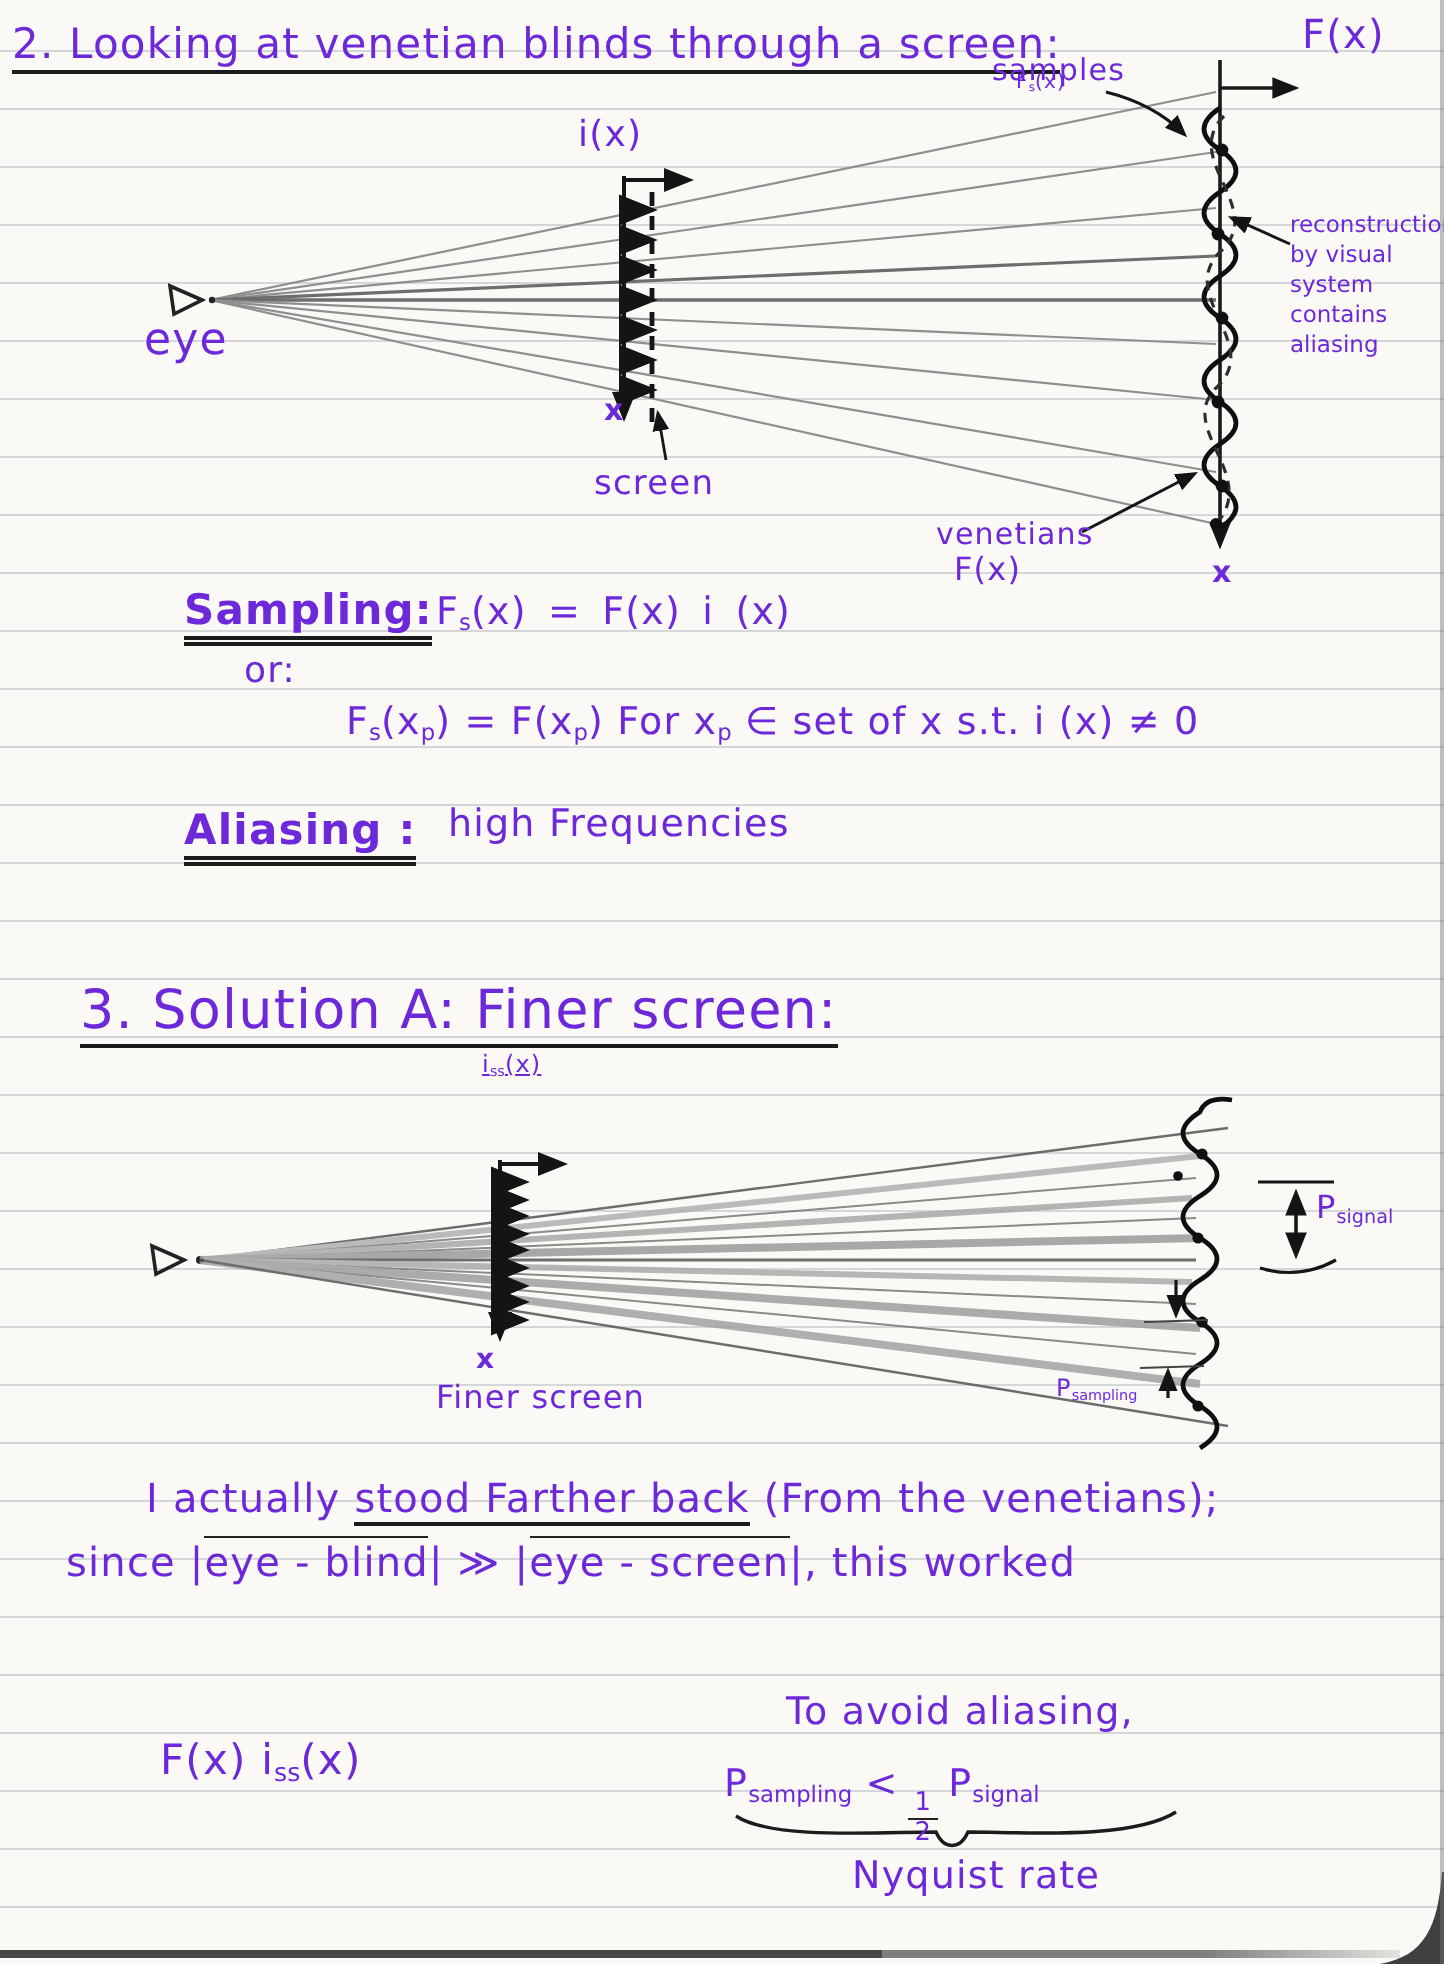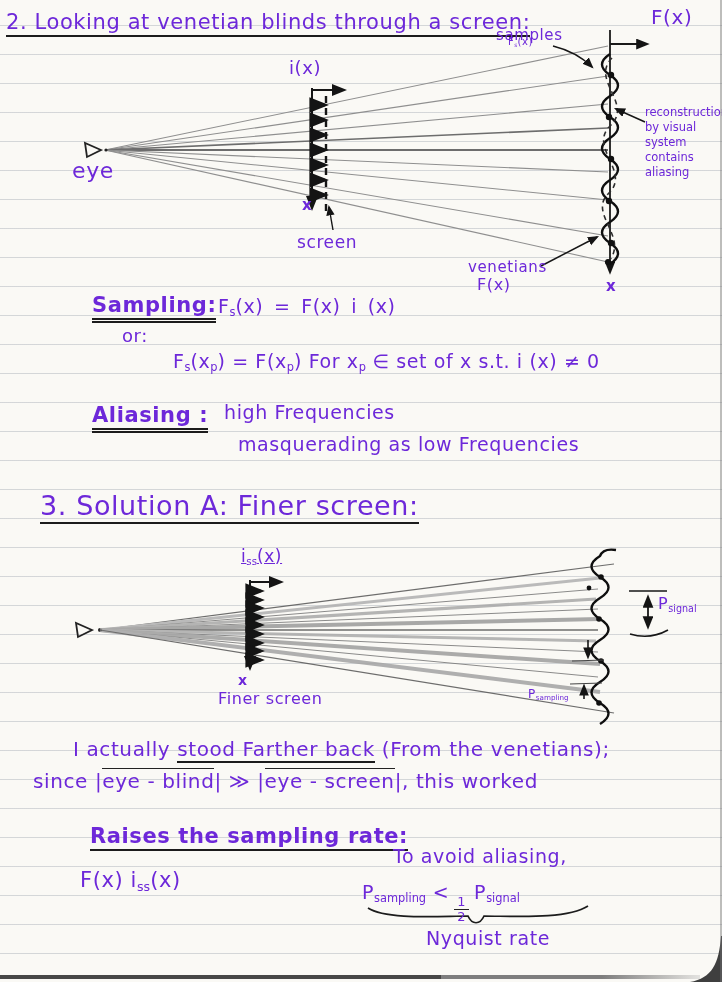--- a/index.html
+++ b/index.html
@@ -179,38 +179,36 @@
   <div class="t hand" style="left:477px;top:276px;font-size:16px;">F(x)</div>
   <div class="t hand bold" style="left:606px;top:278px;font-size:15px;">x</div>
 
   <div class="t hand bold uu" style="left:92px;top:293px;font-size:21px;">Sampling:</div>
   <div class="t hand" style="left:218px;top:296px;font-size:19px;word-spacing:4px;"><span>F</span><span class="sub">s</span><span>(x) = F(x) i (x)</span></div>
   <div class="t hand" style="left:122px;top:326px;font-size:18px;">or:</div>
   <div class="t hand" style="left:173px;top:351px;font-size:19px;"><span>F</span><span class="sub">s</span><span>(x</span><span class="sub">p</span><span>) = F(x</span><span class="sub">p</span><span>)    For x</span><span class="sub">p</span><span> ∈ set of x s.t. i (x) ≠ 0</span></div>
 
   <div class="t hand" style="left:224px;top:402px;font-size:19px;">high Frequencies</div>
   <div class="t hand bold uu" style="left:92px;top:403px;font-size:21px;">Aliasing :</div>
-  <div class="t hand" style="left:238px;top:434px;font-size:19px;">masquerading as low Frequencies</div>
 
   <div class="t hand u" style="left:20px;top:490px;font-size:27px;margin-left:20px;">3. Solution A: Finer screen:</div>
 
-  <div class="t hand" style="left:241px;top:547px;font-size:17px;text-decoration:underline;"><span>i</span><span class="sub">ss</span><span>(x)</span></div>
+  <div class="t hand" style="left:241px;top:526px;font-size:12px;text-decoration:underline;"><span>i</span><span class="sub">ss</span><span>(x)</span></div>
   <div class="t hand bold" style="left:238px;top:672px;font-size:14px;">x</div>
   <div class="t hand" style="left:218px;top:690px;font-size:16px;">Finer screen</div>
   <div class="t hand" style="left:658px;top:595px;font-size:16px;"><span>P</span><span class="sub">signal</span></div>
   <div class="t hand" style="left:528px;top:688px;font-size:12px;"><span>P</span><span class="sub">sampling</span></div>
 
   <div class="t hand" style="left:73px;top:738px;font-size:20px;">
     <span>I actually </span><span class="ul-frag">stood Farther back</span><span> (From the venetians);</span>
   </div>
   <div class="t hand" style="left:33px;top:770px;font-size:20px;">
     <span>since </span><span>|</span><span class="vec">eye - blind</span><span>|</span><span> ≫ </span><span>|</span><span class="vec">eye - screen</span><span>|</span><span>, this worked</span>
   </div>
 
-  <div class="t hand bold u" style="left:90px;top:824px;font-size:21px;">Raises the sampling rate:</div>
   <div class="t hand" style="left:80px;top:868px;font-size:21px;"><span>F(x) i</span><span class="sub">ss</span><span>(x)</span></div>
   <div class="t hand" style="left:393px;top:846px;font-size:19px;">To avoid aliasing,</div>
   <div class="t hand" style="left:362px;top:882px;font-size:19px;">
     <span><span>P</span><span class="sub">sampling</span></span>
     <span>&lt;</span><span class="frac">
         <span class="num">1</span>
         <span class="den">2</span>
       </span><span><span>P</span><span class="sub">signal</span></span>
   </div>
   <div class="t hand" style="left:426px;top:928px;font-size:19px;">Nyquist rate</div>

